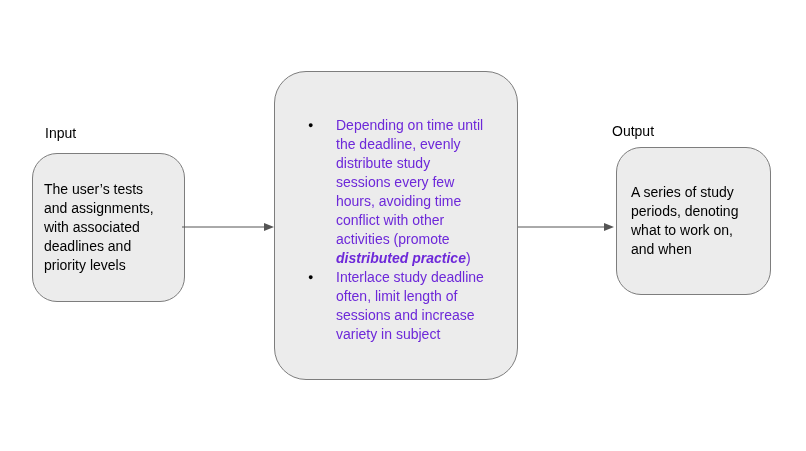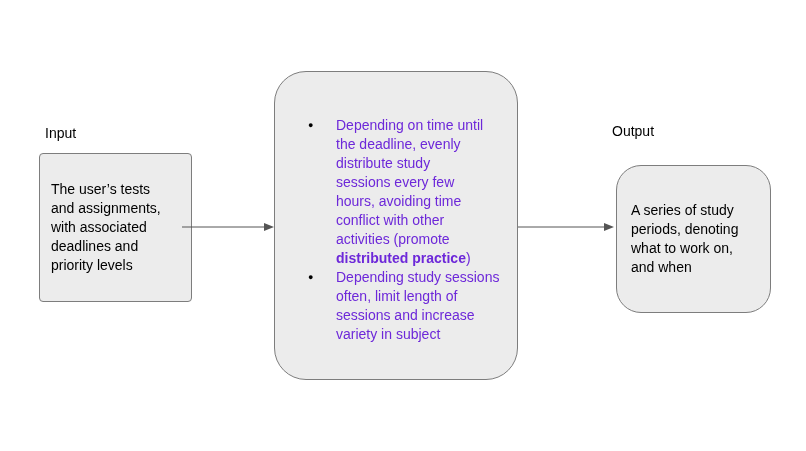--- a/index.html
+++ b/index.html
@@ -37,37 +37,37 @@
   .label-output { left: 612px; top: 122px; }
   .box {
     position: absolute;
     background: #ececec;
     border: 1px solid #7d7d7d;
     box-sizing: border-box;
     display: flex;
     align-items: center;
   }
   .box-input {
-    left: 39px;
+    left: 32px;
     top: 153px;
     width: 153px;
     height: 149px;
-    border-radius: 4px;
+    border-radius: 25px;
   }
   .box-algorithm {
     left: 274px;
     top: 71px;
     width: 244px;
     height: 309px;
     border-radius: 32px;
     align-items: flex-start;
   }
   .box-output {
     left: 616px;
-    top: 165px;
+    top: 147px;
     width: 155px;
     height: 148px;
     border-radius: 25px;
   }
   .box-text {
     font-size: 14px;
     line-height: 19px;
     white-space: pre-line;
     color: #000000;
   }
@@ -88,21 +88,21 @@
     line-height: 19px;
     color: #000000;
   }
   .bullet-text {
     font-size: 14px;
     line-height: 19px;
     white-space: pre-line;
     width: 178px;
     color: #6d28d9;
   }
-  .bullet-text b { font-weight: 700; }
+  .bullet-text b { font-weight: 700; font-style: italic; }
   .arrow {
     position: absolute;
     overflow: visible;
   }
   .arrow-1 { left: 182px; top: 220px; }
   .arrow-2 { left: 518px; top: 220px; }
 </style>
 </head>
 <body>
 
@@ -129,21 +129,21 @@
 the deadline, evenly
 distribute study
 sessions every few
 hours, avoiding time
 conflict with other
 activities (promote
 </span><b>distributed practice</b><span>)</span></span>
       </div>
       <div class="bullet-item">
         <span class="bullet-glyph">●</span>
-        <span class="bullet-text">Depending study sessions
+        <span class="bullet-text">Interlace study deadline
 often, limit length of
 sessions and increase
 variety in subject</span>
       </div>
     </div>
   </div>
 
   <div class="box box-output">
     <div class="box-text">A series of study
 periods, denoting

